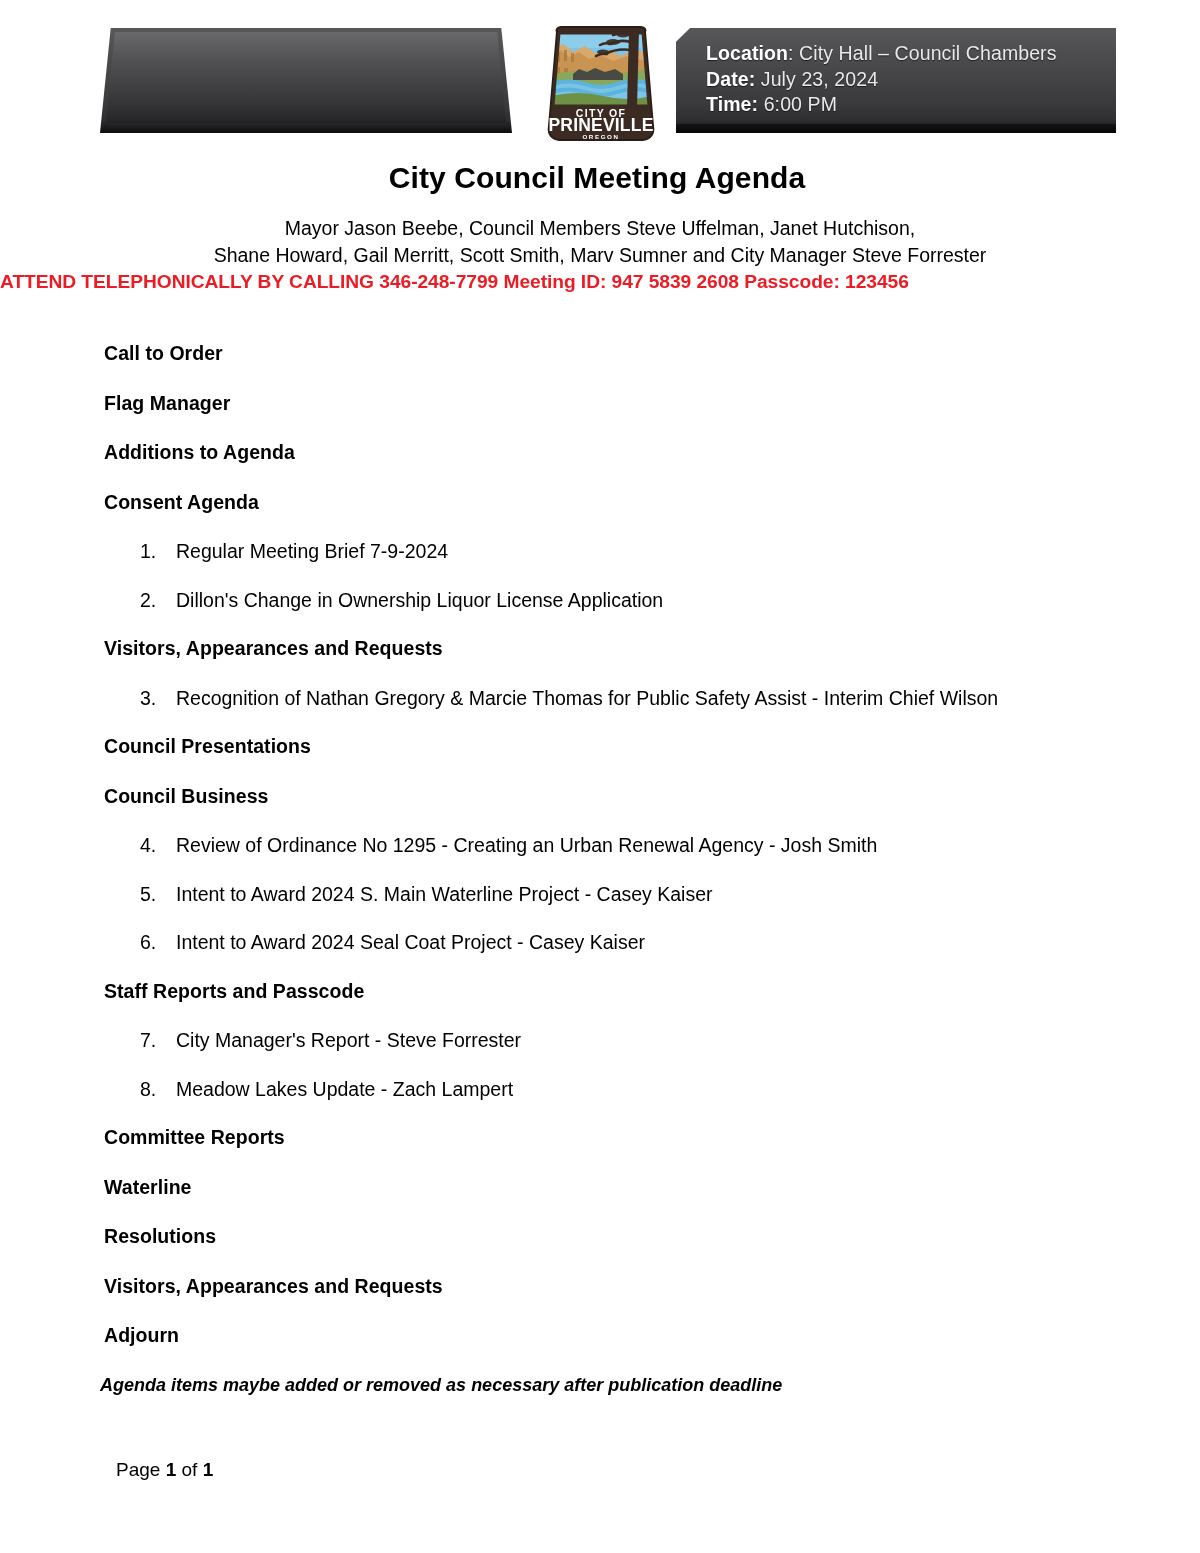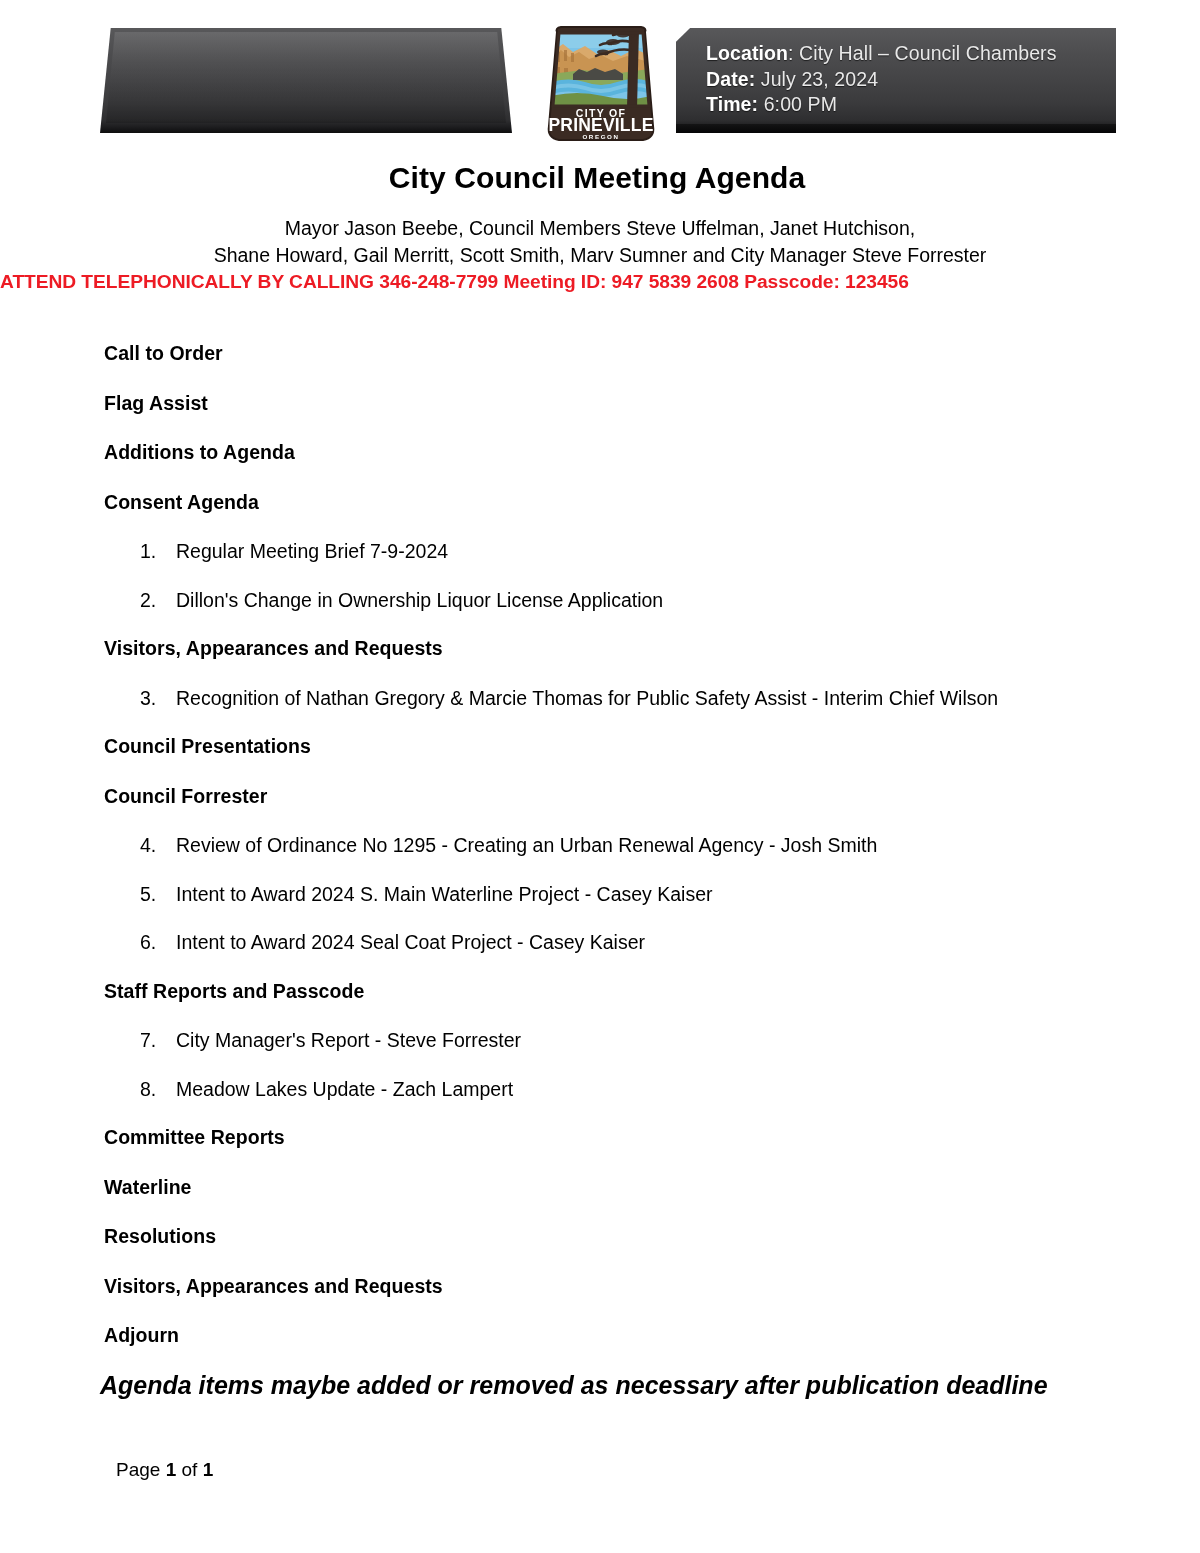--- a/index.html
+++ b/index.html
@@ -155,21 +155,21 @@
     flex: 0 0 36px;
     text-align: left;
   }
   .item-text {
     flex: 1 1 auto;
   }
 
   .closing-note {
     margin-top: 22px;
     padding-left: 100px;
-    font-size: 25px;
+    font-size: 18px;
     font-weight: bold;
     font-style: italic;
     line-height: 24px;
   }
 
   .page-footer {
     position: absolute;
     left: 116px;
     top: 1458px;
     font-size: 19px;
@@ -263,38 +263,38 @@
 
 <div class="subtitle">
   <div>Mayor Jason Beebe, Council Members Steve Uffelman, Janet Hutchison,</div>
   <div>Shane Howard, Gail Merritt, Scott Smith, Marv Sumner and City Manager Steve Forrester</div>
 </div>
 
 <div class="notice">ATTEND TELEPHONICALLY BY CALLING 346-248-7799 Meeting ID: 947 5839 2608 Passcode: 123456</div>
 
 <div class="agenda" id="agenda-root">
     <div class="section-head">Call to Order</div>
-    <div class="section-head">Flag Assist</div>
+    <div class="section-head">Flag Manager</div>
     <div class="section-head">Additions to Agenda</div>
     <div class="section-head">Consent Agenda</div>
     <div class="agenda-item">
       <span class="item-num">1.</span>
       <span class="item-text">Regular Meeting Brief 7-9-2024</span>
     </div>
     <div class="agenda-item">
       <span class="item-num">2.</span>
       <span class="item-text">Dillon's Change in Ownership Liquor License Application</span>
     </div>
     <div class="section-head">Visitors, Appearances and Requests</div>
     <div class="agenda-item">
       <span class="item-num">3.</span>
       <span class="item-text">Recognition of Nathan Gregory &amp; Marcie Thomas for Public Safety Assist - Interim Chief Wilson</span>
     </div>
     <div class="section-head">Council Presentations</div>
-    <div class="section-head">Council Forrester</div>
+    <div class="section-head">Council Business</div>
     <div class="agenda-item">
       <span class="item-num">4.</span>
       <span class="item-text">Review of Ordinance No 1295 - Creating an Urban Renewal Agency - Josh Smith</span>
     </div>
     <div class="agenda-item">
       <span class="item-num">5.</span>
       <span class="item-text">Intent to Award 2024 S. Main Waterline Project - Casey Kaiser</span>
     </div>
     <div class="agenda-item">
       <span class="item-num">6.</span>

